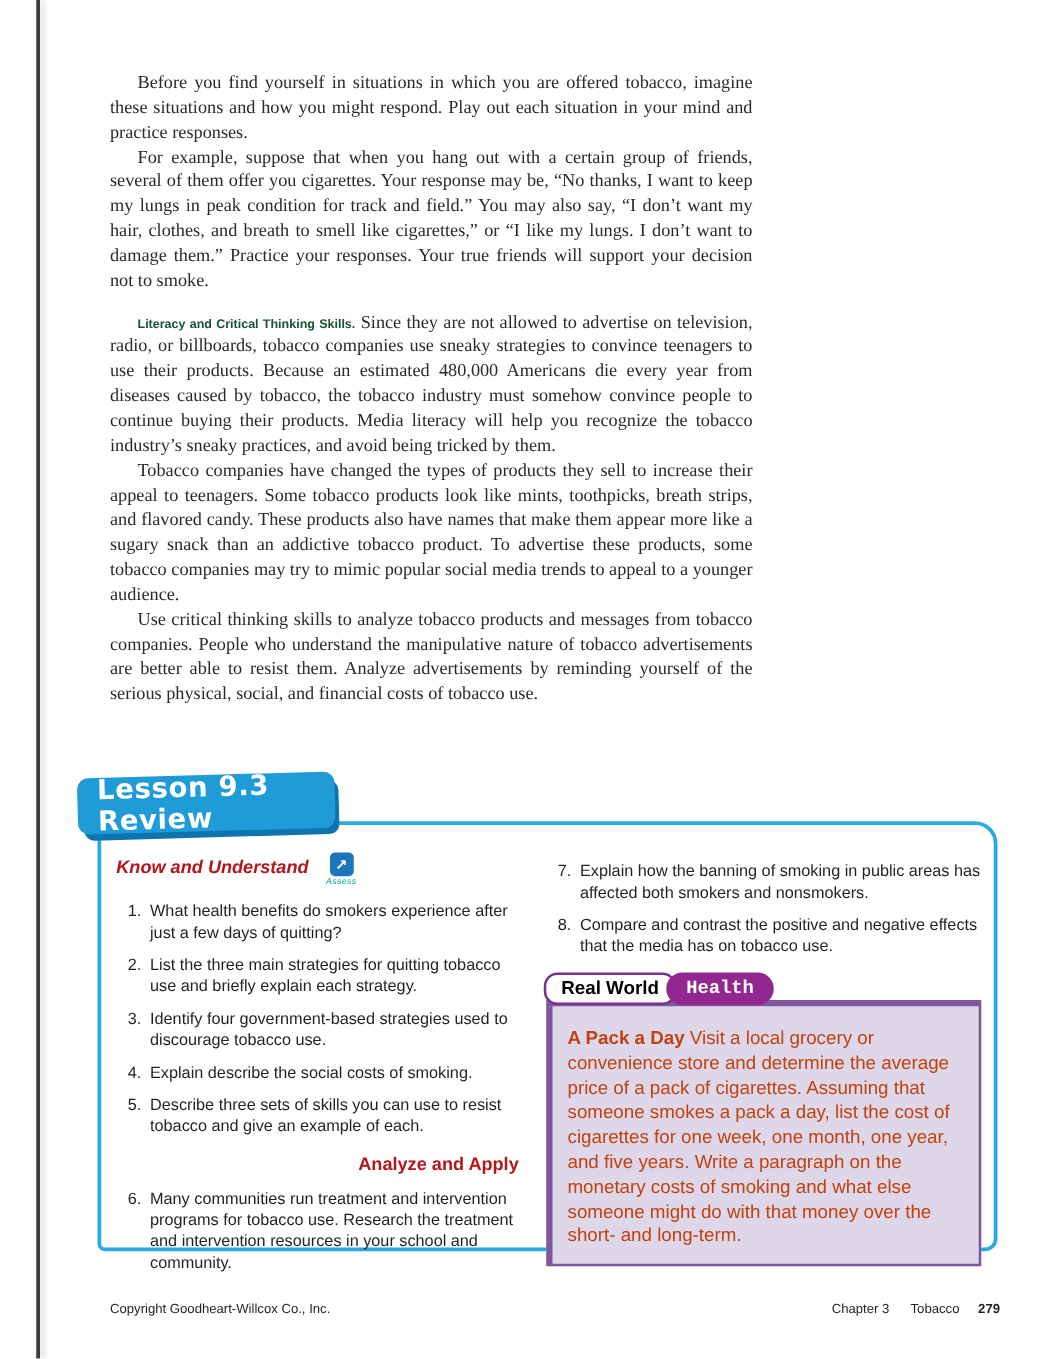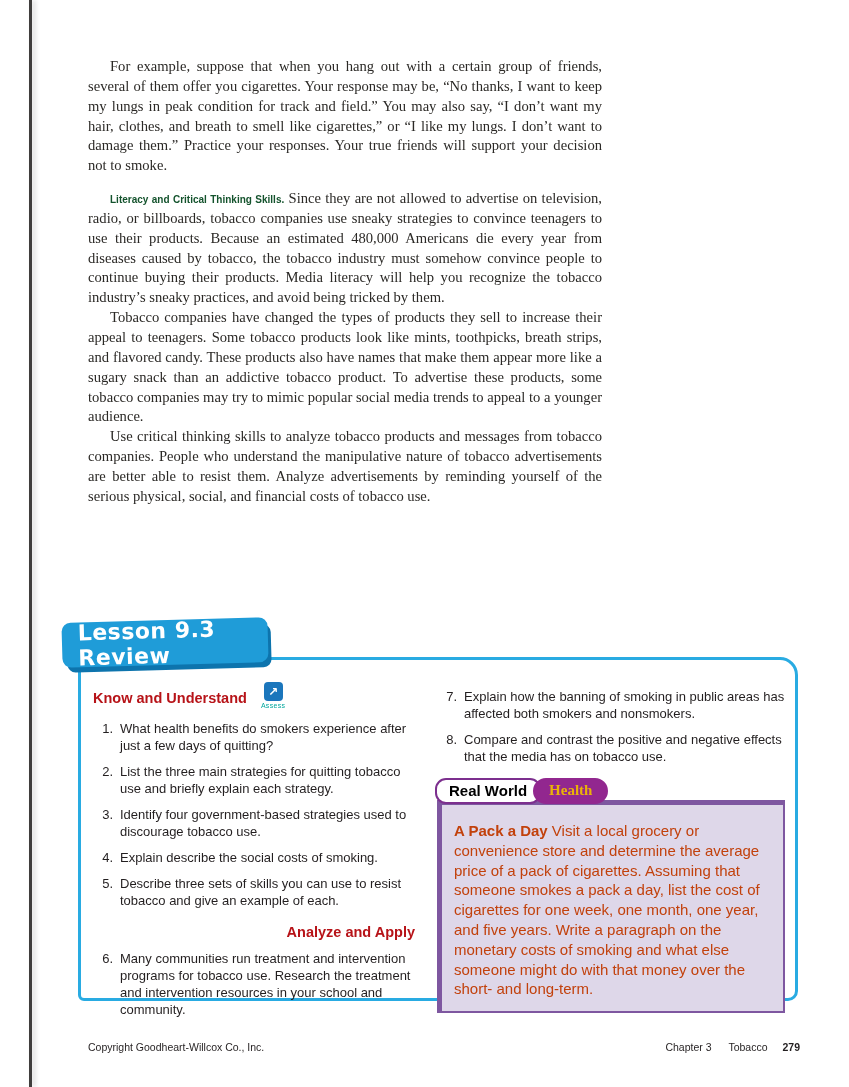--- a/index.html
+++ b/index.html
@@ -39,21 +39,21 @@
     border:3px solid #29abe2;border-radius:6px 18px 10px 6px;
     box-sizing:border-box;background:#ffffff;
     display:flex;padding:26px 10px 12px 12px;z-index:2;
   }
   .col-left{width:322px;margin-right:22px;flex-shrink:0;}
   .col-right{flex:1;margin-top:2px;}
   .red-h{
     color:#b71318;font-family:"Liberation Sans",sans-serif;
     font-weight:bold;font-size:14.5px;
   }
-  .know-row{display:flex;align-items:center;}
+  .know-row{display:flex;align-items:flex-start;font-style:italic;}
   .assess{
     display:inline-flex;flex-direction:column;align-items:center;
     margin-left:14px;margin-top:-4px;cursor:pointer;
   }
   .assess-sq{
     width:19px;height:19px;background:#1b76bc;border-radius:4px;
     color:#ffffff;display:flex;align-items:center;justify-content:center;
     font-family:"DejaVu Sans",sans-serif;font-size:12px;font-weight:bold;line-height:1;
   }
   .assess-lbl{
@@ -72,21 +72,21 @@
   .rwh{
     position:absolute;top:-9px;left:-2px;display:inline-flex;align-items:center;z-index:2;
   }
   .rw-pill{
     background:#ffffff;border:2.5px solid #7c2f8e;border-radius:11px;
     color:#000000;font-family:"Liberation Sans",sans-serif;font-weight:bold;
     font-size:15px;padding:2px 12px 3px 12px;
   }
   .health-pill{
     background:#92278f;border:2.5px solid #92278f;border-radius:13px;
-    color:#eab308;font-family:Liberation Serif, serif;font-weight:bold;
+    color:#ffffff;font-family:Liberation Mono, monospace;font-weight:bold;
     font-size:15px;padding:2px 14px 3px 14px;margin-left:-8px;
   }
   .pack-box{
     background:#ded7e9;border:2px solid #7e57a0;border-top-width:5px;border-left-width:5px;
     padding:16px 12px 12px 12px;
     font-family:"Liberation Sans",sans-serif;font-size:15px;line-height:1.32;color:#c2410c;
   }
   .pack-lead{font-weight:bold;}
   
   .footer{
@@ -97,20 +97,21 @@
   .footer-right span{margin-left:14px;}
   .footer-right .pg{font-weight:bold;margin-left:12px;}
 </style>
 </head>
 <body>
 
 <div class="page">
   <div class="spine"></div>
 
   <div class="body-text">
+    <p>Before you find yourself in situations in which you are offered tobacco, imagine these situations and how you might respond. Play out each situation in your mind and practice responses.</p>
     <p>For example, suppose that when you hang out with a certain group of friends, several of them offer you cigarettes. Your response may be, “No thanks, I want to keep my lungs in peak condition for track and field.” You may also say, “I don’t want my hair, clothes, and breath to smell like cigarettes,” or “I like my lungs. I don’t want to damage them.” Practice your responses. Your true friends will support your decision not to smoke.</p>
     <p class="space-before"><span class="green-lead">Literacy and Critical Thinking Skills.</span> <span>Since they are not allowed to advertise on television, radio, or billboards, tobacco companies use sneaky strategies to convince teenagers to use their products. Because an estimated 480,000 Americans die every year from diseases caused by tobacco, the tobacco industry must somehow convince people to continue buying their products. Media literacy will help you recognize the tobacco industry’s sneaky practices, and avoid being tricked by them.</span></p>
     <p>Tobacco companies have changed the types of products they sell to increase their appeal to teenagers. Some tobacco products look like mints, toothpicks, breath strips, and flavored candy. These products also have names that make them appear more like a sugary snack than an addictive tobacco product. To advertise these products, some tobacco companies may try to mimic popular social media trends to appeal to a younger audience.</p>
     <p>Use critical thinking skills to analyze tobacco products and messages from tobacco companies. People who understand the manipulative nature of tobacco advertisements are better able to resist them. Analyze advertisements by reminding yourself of the serious physical, social, and financial costs of tobacco use.</p>
   </div>
 
   <div class="banner">
     <span class="banner-text">Lesson 9.3 Review</span>
   </div>
 

